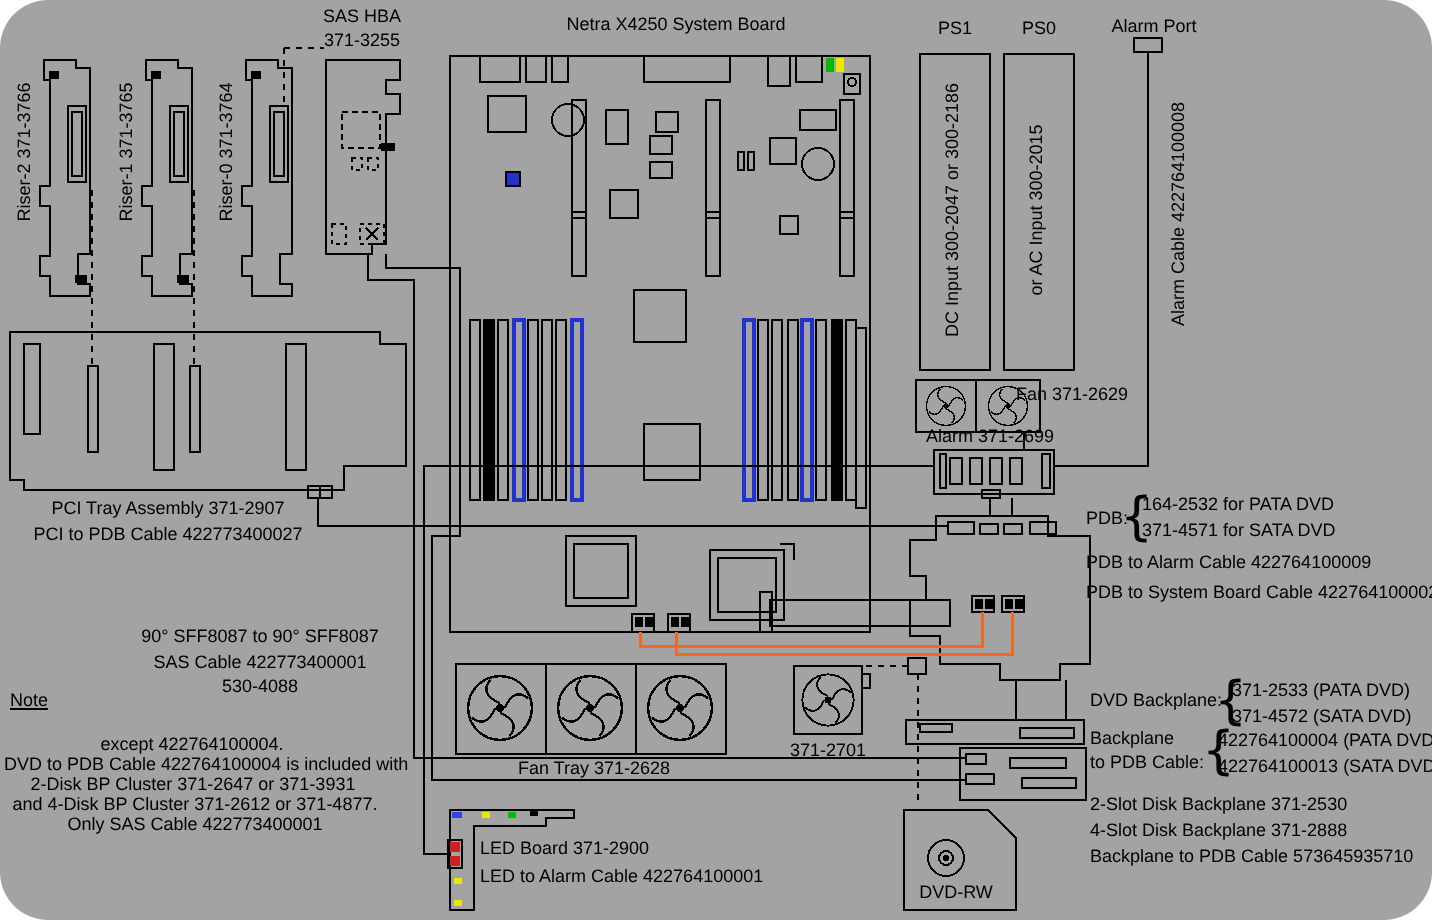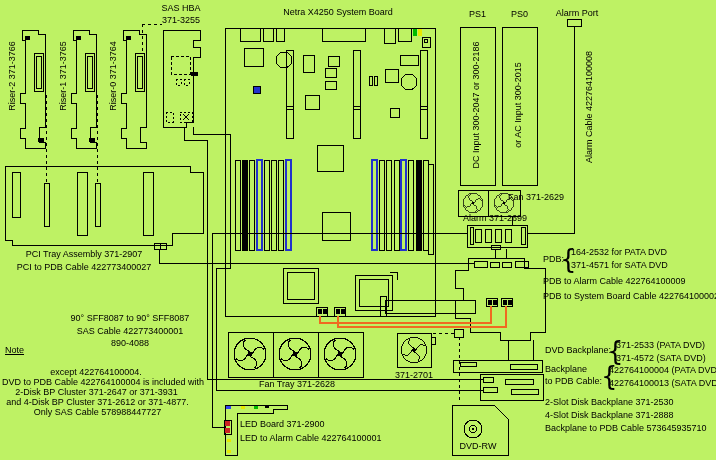--- a/index.html
+++ b/index.html
@@ -1,17 +1,17 @@
 <!DOCTYPE html>
 <html><head>
 <meta charset="utf-8">
 <style>
   html,body{margin:0;padding:0;background:#fff;}
-  #canvas{position:relative;width:716px;height:460px;background:#bef264;overflow:hidden;
-          font-family:"Liberation Sans",sans-serif;color:#000;}
+  #canvas{position:relative;width:716px;height:460px;background:#a3a3a3;overflow:hidden;
+          font-family:"Liberation Sans",sans-serif;color:#000;border-radius:24px;}
   #art{position:absolute;left:0;top:0;}
   .lbl{position:absolute;font-size:9px;line-height:10px;white-space:nowrap;}
   .ctr{text-align:center;}
   .rt{text-align:center;}
   .und{text-decoration:underline;}
   .rotv{position:absolute;font-size:9px;line-height:10px;white-space:nowrap;text-align:center;
         transform:rotate(-90deg);transform-origin:0 0;width:152px;}
   .rotn{width:92px;}
   .brace{position:absolute;font:26px/26px "DejaVu Sans",sans-serif;}
 </style>
@@ -296,21 +296,21 @@
 
 <div class="lbl" style="left:543px;top:254px">PDB:</div>
 <div class="brace" style="left:560px;top:246px">{</div>
 <div class="lbl" style="left:571px;top:247px">164-2532 for PATA DVD</div>
 <div class="lbl" style="left:571px;top:260px">371-4571 for SATA DVD</div>
 <div class="lbl" style="left:543px;top:276px">PDB to Alarm Cable 422764100009</div>
 <div class="lbl" style="left:543px;top:291px">PDB to System Board Cable 422764100002</div>
 
 <div class="lbl rt" style="left:58px;top:313px;width:144px">90° SFF8087 to 90° SFF8087</div>
 <div class="lbl rt" style="left:58px;top:326px;width:144px">SAS Cable 422773400001</div>
-<div class="lbl rt" style="left:58px;top:338px;width:144px">890-4088</div>
+<div class="lbl rt" style="left:58px;top:338px;width:144px">530-4088</div>
 
 <div class="lbl ctr" style="left:230px;top:379px;width:134px">Fan Tray 371-2628</div>
 <div class="lbl ctr" style="left:392px;top:370px;width:44px">371-2701</div>
 
 <div class="lbl" style="left:240px;top:419px">LED Board 371-2900</div>
 <div class="lbl" style="left:240px;top:433px">LED to Alarm Cable 422764100001</div>
 
 <div class="lbl" style="left:545px;top:345px">DVD Backplane:</div>
 <div class="brace" style="left:607px;top:338px">{</div>
 <div class="lbl" style="left:616px;top:340px">371-2533 (PATA DVD)</div>
@@ -326,15 +326,15 @@
 <div class="lbl" style="left:545px;top:410px">4-Slot Disk Backplane 371-2888</div>
 <div class="lbl" style="left:545px;top:423px">Backplane to PDB Cable 573645935710</div>
 
 <div class="lbl ctr" style="left:452px;top:441px;width:52px">DVD-RW</div>
 
 <div class="lbl und" style="left:5px;top:345px">Note</div>
 <div class="lbl rt" style="left:3px;top:367px;width:186px">except 422764100004.</div>
 <div class="lbl" style="left:2px;top:377px">DVD to PDB Cable 422764100004 is included with</div>
 <div class="lbl rt" style="left:3px;top:387px;width:187px">2-Disk BP Cluster 371-2647 or 371-3931</div>
 <div class="lbl rt" style="left:3px;top:397px;width:189px">and 4-Disk BP Cluster 371-2612 or 371-4877.</div>
-<div class="lbl rt" style="left:3px;top:407px;width:189px">Only SAS Cable 578988447727</div>
+<div class="lbl rt" style="left:3px;top:407px;width:189px">Only SAS Cable 422773400001</div>
 
 </div>
 
 </body></html>

